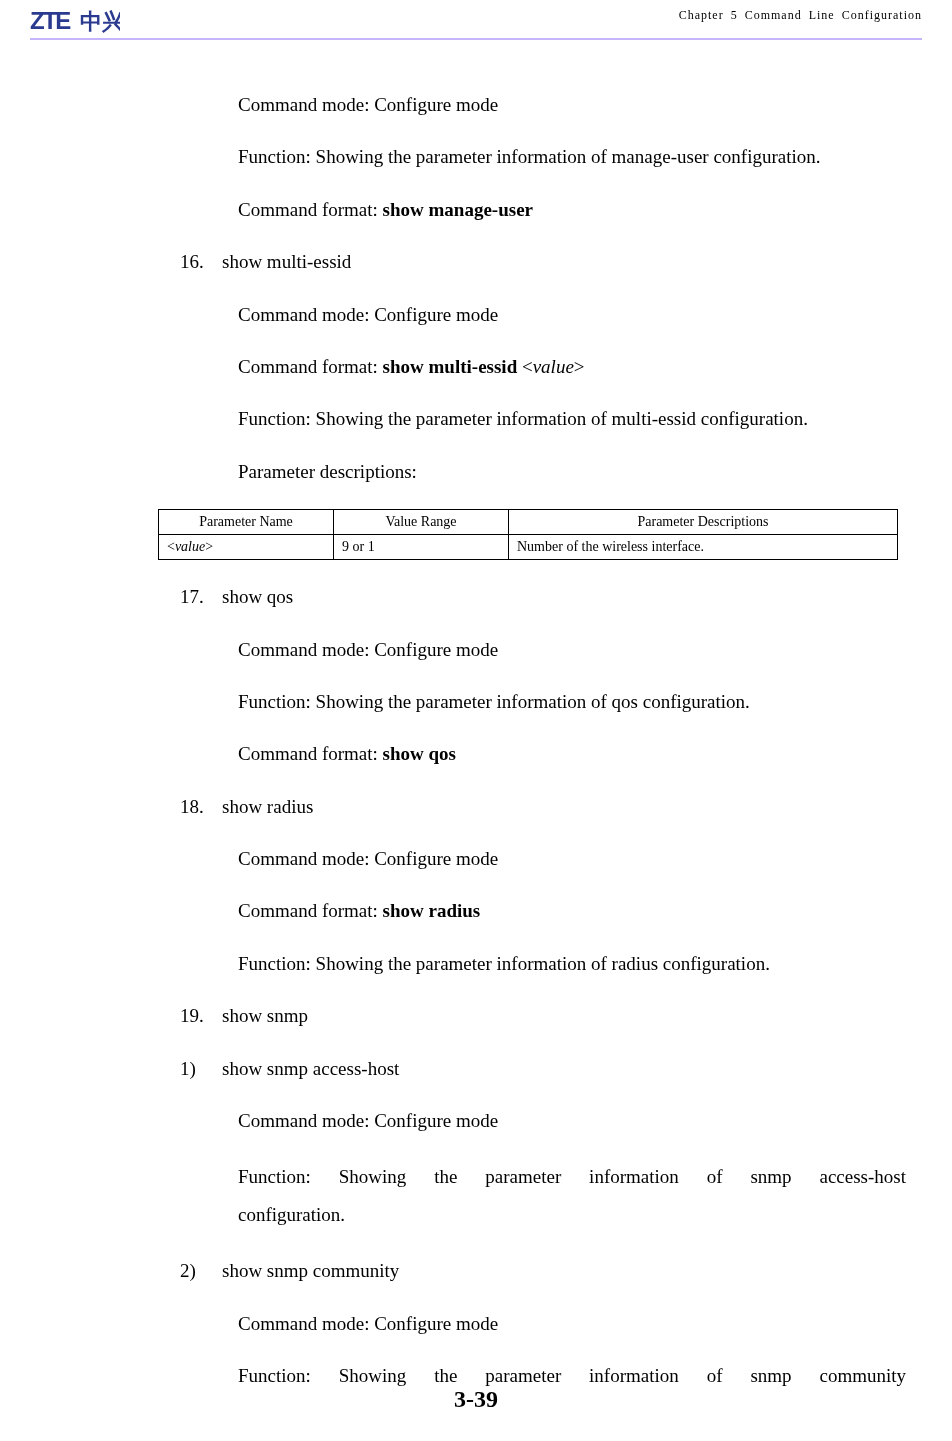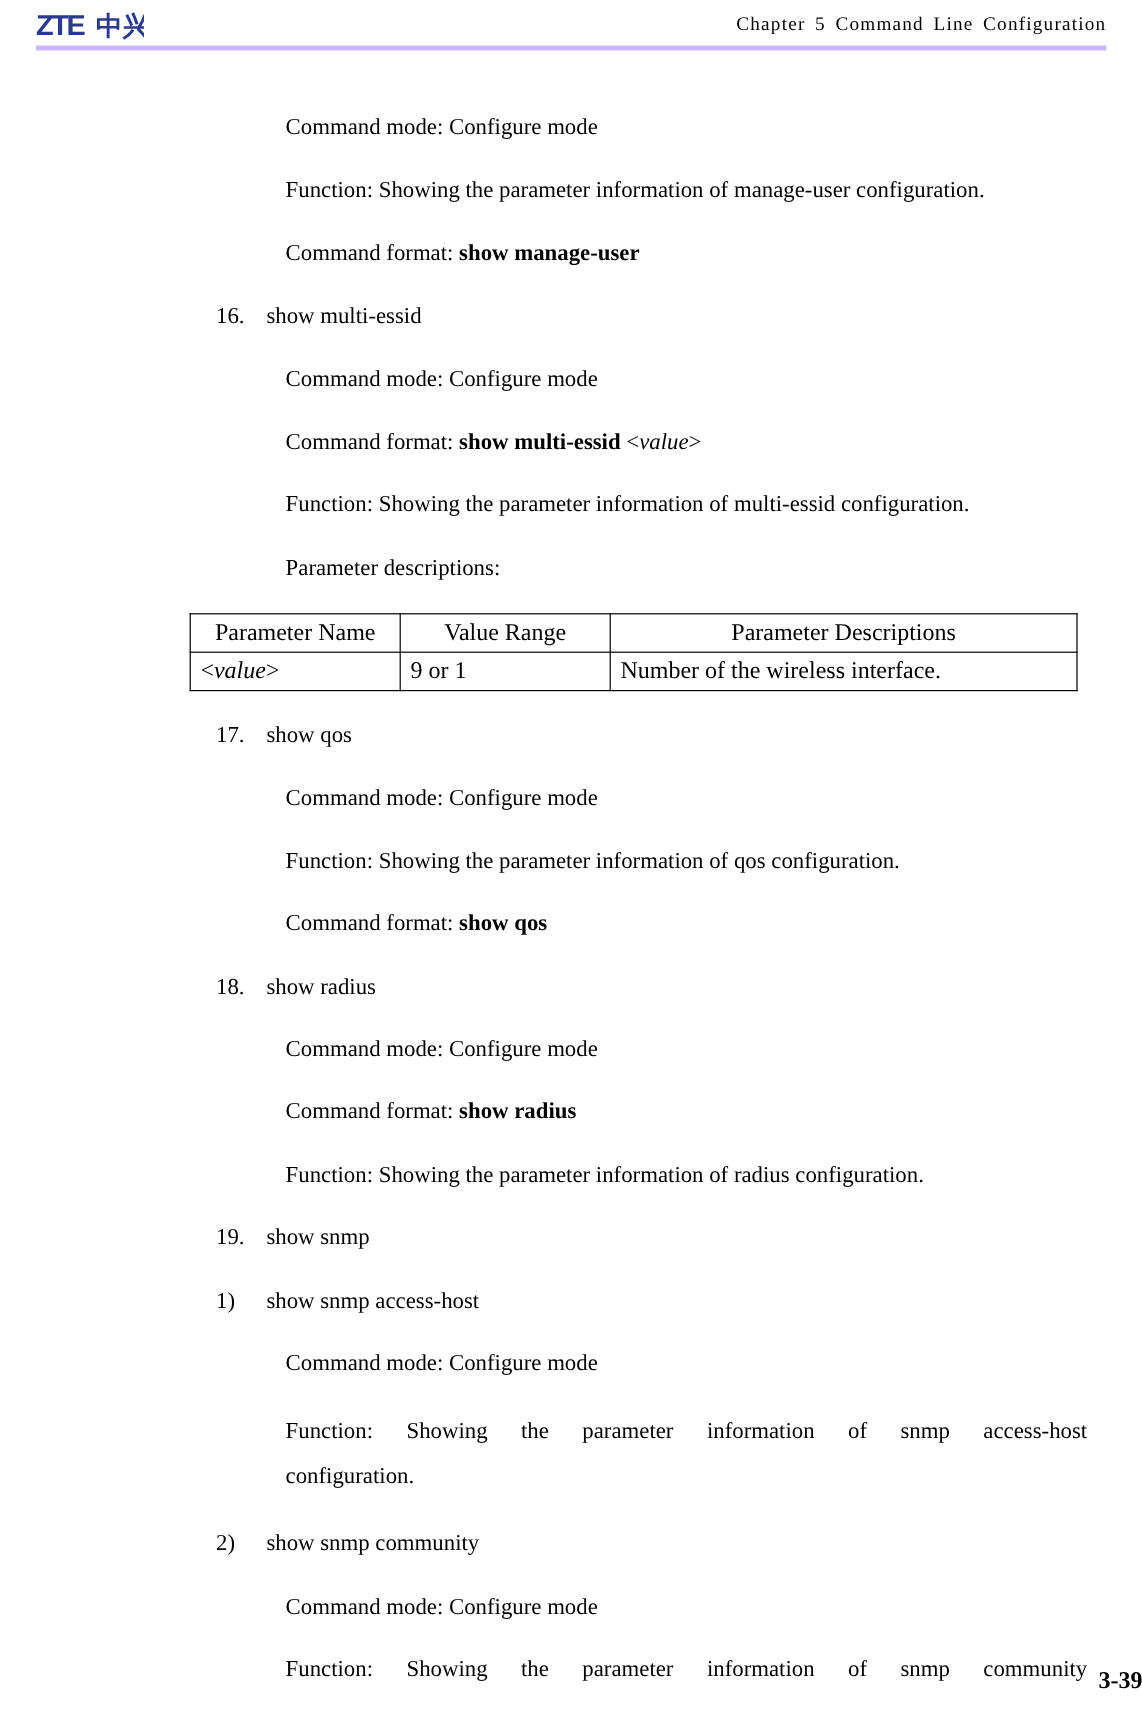--- a/index.html
+++ b/index.html
@@ -14,32 +14,32 @@
       position: relative;
       box-sizing: border-box;
     }
     .page {
       padding: 0 30px;
       box-sizing: border-box;
     }
     .header {
       display: flex;
       justify-content: space-between;
-      align-items: center;
+      align-items: flex-start;
       padding-top: 8px;
       padding-bottom: 4px;
-      border-bottom: 4px solid #c4b5fd;
+      border-bottom: 2px solid #c4b5fd;
       margin-bottom: 50px;
     }
     .logo {
       height: 26px;
     }
     .logo svg { display: block; }
     .chapter-title {
-      font-size: 16px;
+      font-size: 12px;
       letter-spacing: 1px;
       word-spacing: 3px;
     }
     .indent-block {
       margin-left: 192px;
       margin-right: 0;
     }
     .list-block {
       margin-left: 150px;
       margin-right: 0;
@@ -61,42 +61,42 @@
     .para-justify {
       text-align: justify;
       text-align-last: justify;
     }
     .bold { font-weight: bold; }
     .ital { font-style: italic; }
     table.param-table {
       border-collapse: collapse;
       width: 740px;
       margin-left: 128px;
-      font-size: 20px;
+      font-size: 14px;
       margin-top: 6px;
       margin-bottom: 6px;
     }
     table.param-table td, table.param-table th {
       border: 1px solid #000;
       padding: 4px 8px;
       font-weight: normal;
       text-align: left;
       vertical-align: middle;
     }
     table.param-table th { text-align: center; }
     .col1 { width: 158px; }
     .col2 { width: 158px; }
     .footer {
       position: absolute;
       bottom: 28px;
       left: 0;
       width: 100%;
-      text-align: right;
+      text-align: center;
       font-weight: bold;
-      font-size: 20px;
+      font-size: 24px;
     }
   </style>
 </head>
 <body>
 
 <div class="page">
 
   <div class="header">
     <div class="logo">
       <svg width="90" height="26" viewBox="0 0 90 26">

